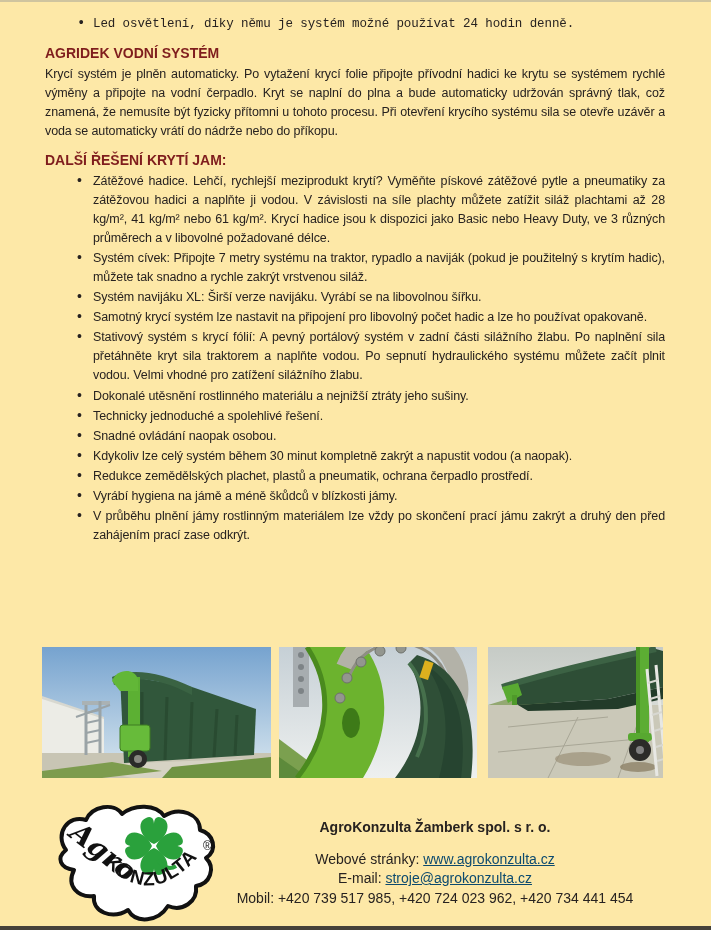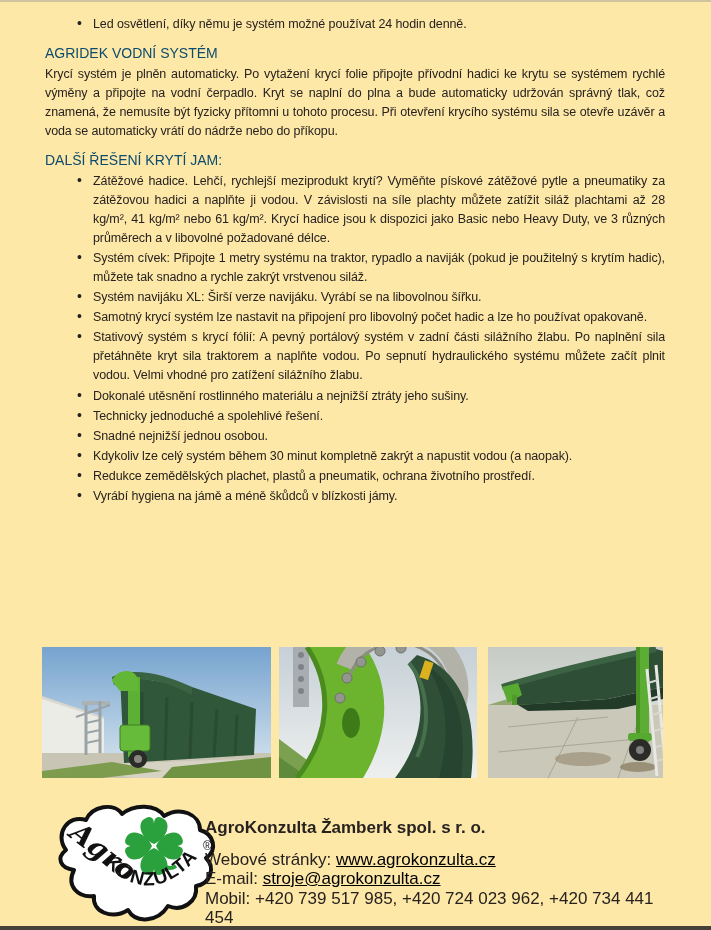--- a/index.html
+++ b/index.html
@@ -10,45 +10,45 @@
     border-top:2px solid #cfc49f;
     box-sizing:border-box;
     color:#272220;
   }
   .flow{
     position:absolute; left:45px; top:8px; width:620px; height:636px;
     overflow:hidden;
     font-size:12.5px; line-height:19px; letter-spacing:-0.1px;
   }
   h2.sec{
-    font-size:14px; font-weight:normal; color:#0c4a6e;
+    font-size:14px; font-weight:bold; color:#7f1d1d;
     margin:10px 0 0 0; letter-spacing:0;
   }
   p.body-par{ margin:2px 0 8px 0; text-align:justify; }
   ul.blist{ list-style:none; margin:2px 0 0 30px; padding:0; }
   ul.blist li{
     position:relative; padding-left:18px; text-align:justify; margin:0 0 1px 0;
   }
   ul.blist li::before{
     content:"•"; position:absolute; left:2px; top:-1px; font-size:14px; color:#272220;
   }
-  ul.intro{ margin-top:5px; }
+  ul.intro{ margin-top:5px;font-family:Liberation Mono, monospace; }
   ul.intro li{ text-align:left; }
   .photos{ position:absolute; left:42px; top:645px; height:131px; display:flex; }
   .photos svg{ display:block; }
   .ph1{ margin-right:8px; }
   .ph2{ margin-right:11px; }
   .logo{ position:absolute; left:50px; top:798px; }
   .contact{
     position:absolute; right:46px; top:816px; width:460px;
-    text-align:left; font-size:17px; line-height:19.5px; color:#272220;
+    text-align:center; font-size:14px; line-height:19.5px; color:#272220;
   }
   .contact .company{ font-weight:bold; }
   .contact .spacer{ height:12px; }
-  .contact a{ color:#000000; text-decoration:underline; }
+  .contact a{ color:#0c4a6e; text-decoration:underline; }
   .bottom-bar{
     position:absolute; left:0; bottom:0; width:100%; height:4px; background:#45413a;
   }
 </style>
 </head>
 <body>
 
 <div class="page">
 
   <div class="flow">
@@ -56,33 +56,34 @@
     <ul class="blist intro">
       <li><span>Led osvětlení, díky němu je systém možné používat 24 hodin denně.</span></li>
     </ul>
 
     <h2 class="sec">AGRIDEK VODNÍ SYSTÉM</h2>
     <p class="body-par">Krycí systém je plněn automaticky.  Po vytažení krycí folie připojte přívodní hadici ke krytu se systémem rychlé výměny a připojte na vodní čerpadlo. Kryt se naplní do plna a bude automaticky udržován správný tlak, což znamená, že nemusíte být fyzicky přítomni u tohoto procesu. Při otevření krycího systému sila se otevře uzávěr a voda se automaticky vrátí do nádrže nebo do příkopu.</p>
 
     <h2 class="sec">DALŠÍ ŘEŠENÍ KRYTÍ JAM:</h2>
     <ul class="blist">
       <li><span>Zátěžové hadice. Lehčí, rychlejší meziprodukt krytí? Vyměňte pískové zátěžové pytle a pneumatiky za zátěžovou hadici a naplňte ji vodou. V závislosti na síle plachty můžete zatížit siláž plachtami až 28 kg/m², 41 kg/m² nebo 61 kg/m². Krycí hadice jsou k dispozici jako Basic nebo Heavy Duty, ve 3 různých průměrech a v libovolné požadované délce.</span></li>
-      <li><span>Systém cívek: Připojte 1 metry systému na traktor, rypadlo a naviják (pokud je použitelný s krytím hadic), můžete tak snadno a rychle zakrýt vrstvenou siláž.</span></li>
+      <li><span>Systém cívek: Připojte 7 metry systému na traktor, rypadlo a naviják (pokud je použitelný s krytím hadic), můžete tak snadno a rychle zakrýt vrstvenou siláž.</span></li>
       <li><span>Systém navijáku XL: Širší verze navijáku. Vyrábí se na libovolnou šířku.</span></li>
       <li><span>Samotný krycí systém lze nastavit na připojení pro libovolný počet hadic a lze ho používat opakovaně.</span></li>
       <li><span>Stativový systém s krycí fólií: A pevný portálový systém v zadní části silážního žlabu. Po naplnění sila přetáhněte kryt sila traktorem a naplňte vodou. Po sepnutí hydraulického systému můžete začít plnit vodou. Velmi vhodné pro zatížení silážního žlabu.</span></li>
     </ul>
 
     <ul class="blist">
       <li><span>Dokonalé utěsnění rostlinného materiálu a nejnižší ztráty jeho sušiny.</span></li>
       <li><span>Technicky jednoduché a spolehlivé řešení.</span></li>
-      <li><span>Snadné nejnižší jednou osobou.</span></li>
+      <li><span>Snadné ovládání naopak osobou.</span></li>
       <li><span>Kdykoliv lze celý systém během 30 minut kompletně zakrýt a napustit vodou (a naopak).</span></li>
-      <li><span>Redukce zemědělských plachet, plastů a pneumatik, ochrana životního prostředí.</span></li>
+      <li><span>Redukce zemědělských plachet, plastů a pneumatik, ochrana čerpadlo prostředí.</span></li>
       <li><span>Vyrábí hygiena na jámě a méně škůdců v blízkosti jámy.</span></li>
+      <li><span>V průběhu plnění jámy rostlinným materiálem lze vždy po skončení prací jámu zakrýt a druhý den před zahájením prací zase odkrýt.</span></li>
     </ul>
   </div>
 
   <div class="photos">
 
     <svg class="ph1" width="229" height="131" viewBox="0 0 229 131">
       <defs>
         <linearGradient id="sky1" x1="0" y1="0" x2="0" y2="1">
           <stop offset="0" stop-color="#76a3cf"></stop>
             <stop offset="1" stop-color="#cfe0ec"></stop>

